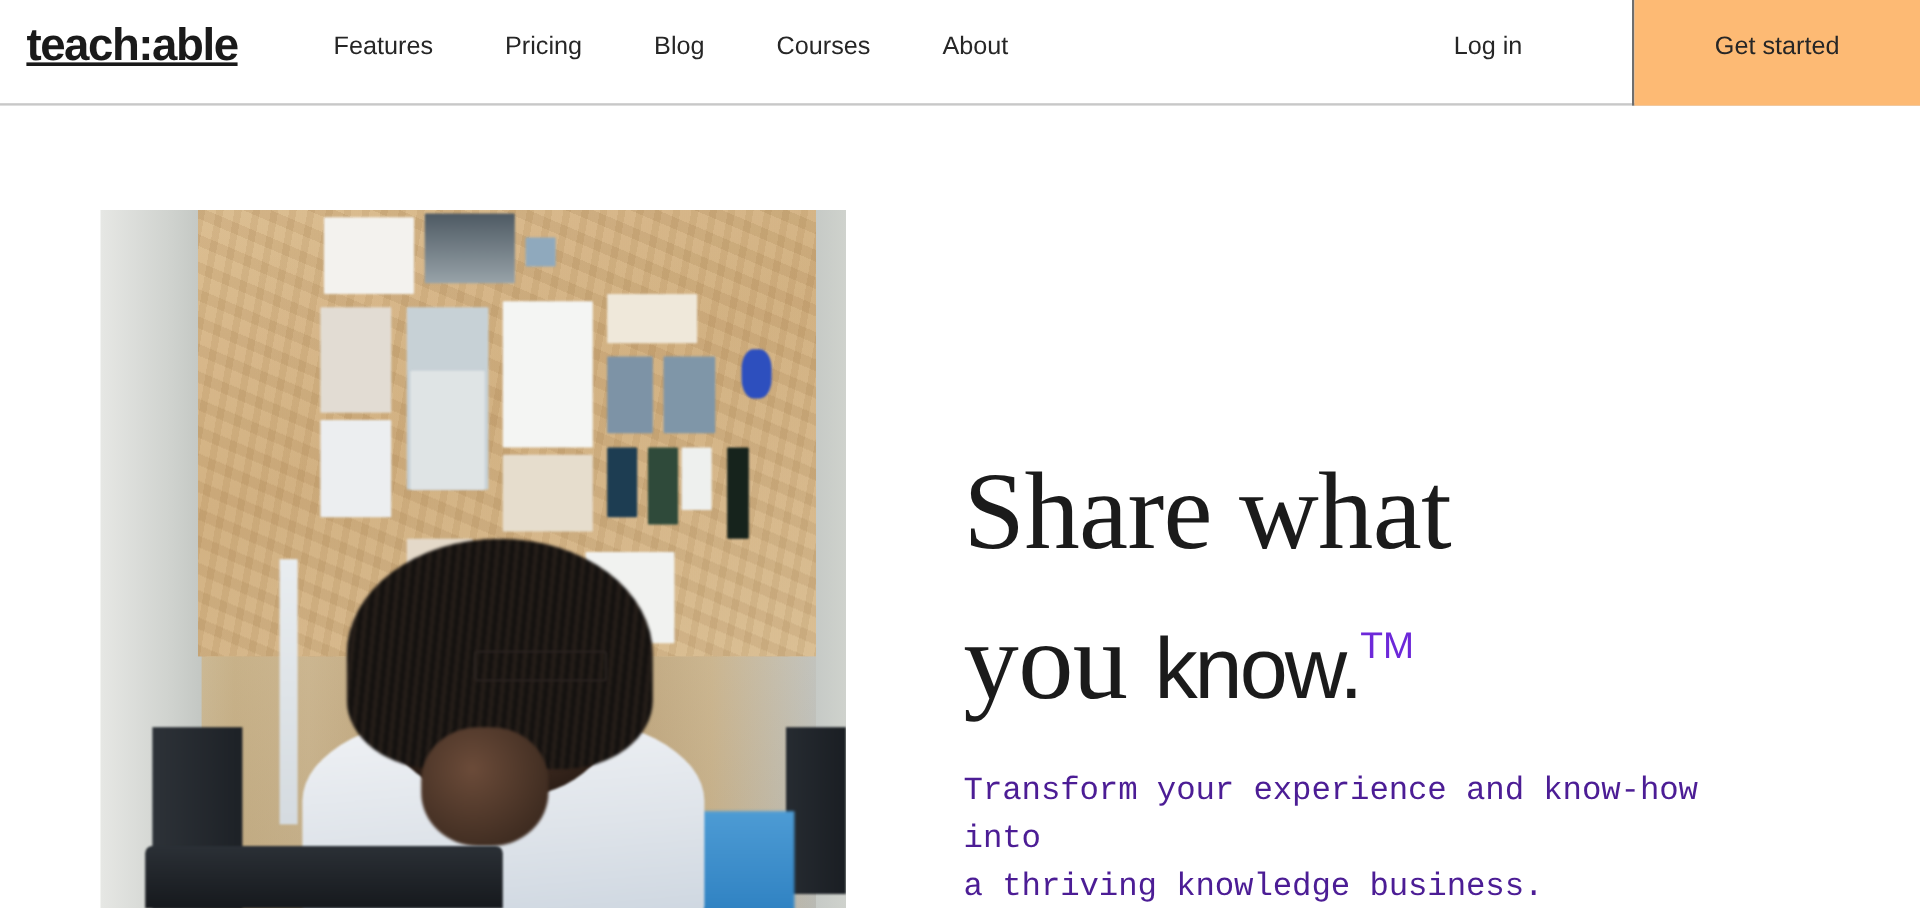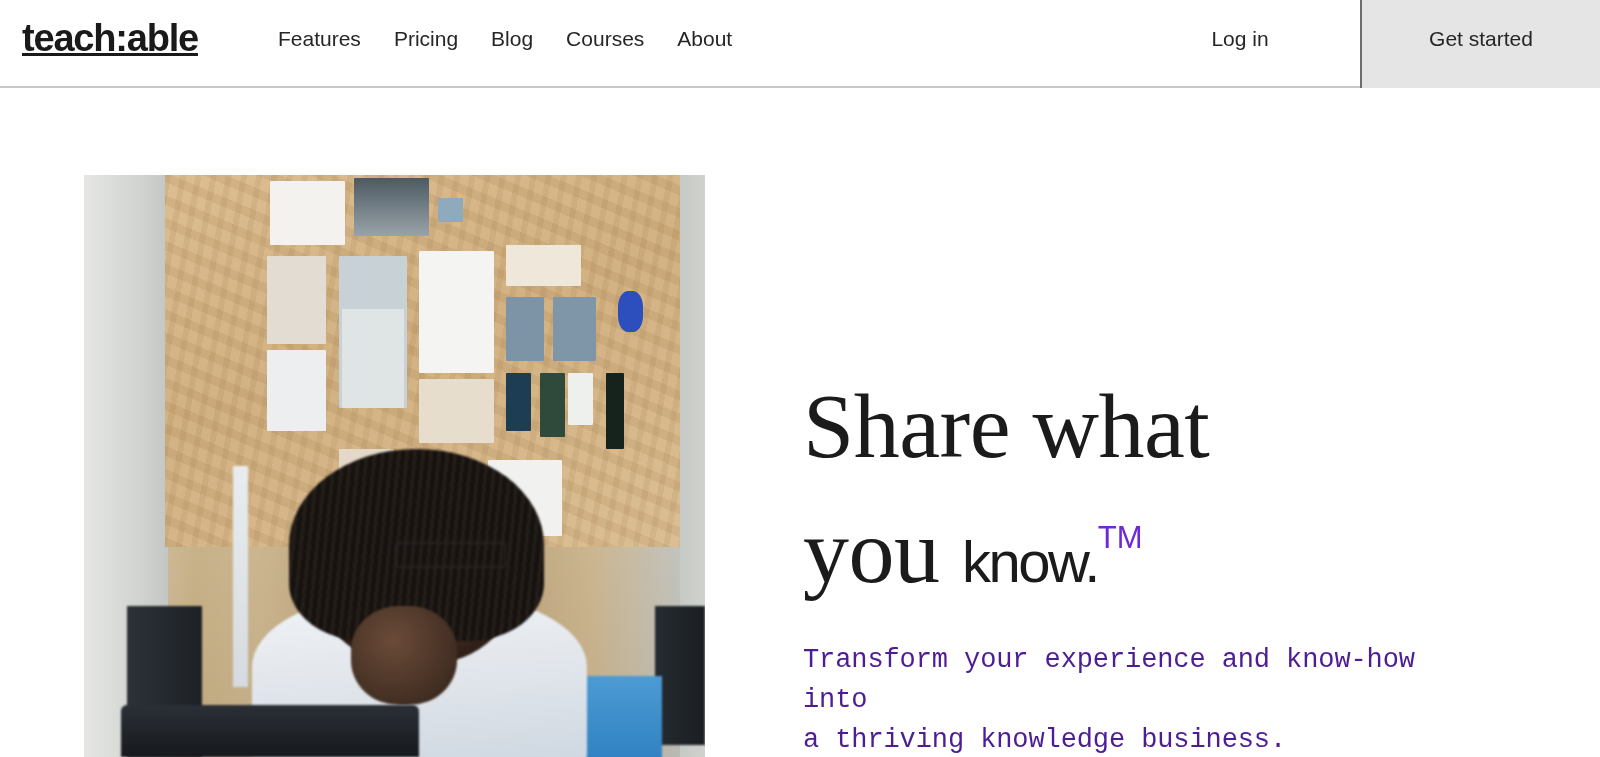--- a/index.html
+++ b/index.html
@@ -55,21 +55,21 @@
   .nav-link {
     font-size: 21px;
     font-weight: 400;
     color: #262626;
     text-decoration: none;
     line-height: 28px;
     white-space: nowrap;
     cursor: pointer;
     display: block;
   }
-  .nav-link + .nav-link { margin-left: 33px; }
+  .nav-link + .nav-link { margin-left: 60px; }
 
   .header-right {
     position: absolute;
     top: 0;
     right: 0;
     height: 88px;
     display: flex;
     align-items: flex-start;
   }
 
@@ -97,21 +97,21 @@
     flex: none;
   }
 
   .getstarted-cell {
     width: 238px;
     height: 88px;
     display: flex;
     align-items: flex-start;
     justify-content: center;
     padding-top: 25px;
-    background: #e5e5e5;
+    background: #fdba74;
   }
   .getstarted-link {
     font-size: 21px;
     color: #262626;
     text-decoration: none;
     line-height: 28px;
     white-space: nowrap;
     cursor: pointer;
   }
 
@@ -290,21 +290,21 @@
     font-weight: 400;
     font-size: 92px;
     line-height: 111px;
     letter-spacing: -0.5px;
     color: #1b1b1b;
     white-space: nowrap;
   }
   .headline .word-know {
     font-family: "Liberation Sans", sans-serif;
     font-weight: 400;
-    font-size: 58px;
+    font-size: 72px;
     letter-spacing: -2.5px;
   }
   .headline .tm {
     font-family: "Liberation Sans", sans-serif;
     font-size: 31px;
     font-weight: 400;
     letter-spacing: 0px;
     vertical-align: 34px;
     color: #6d28d9;
   }

